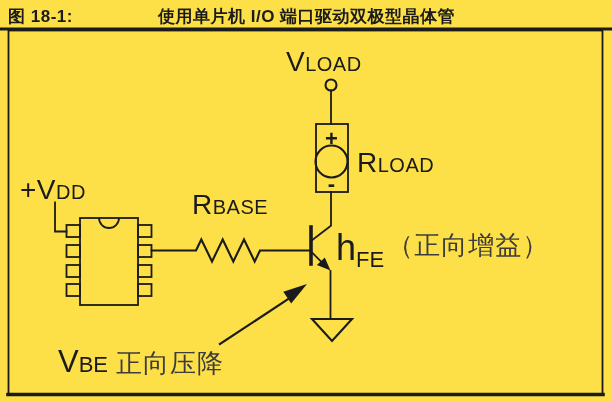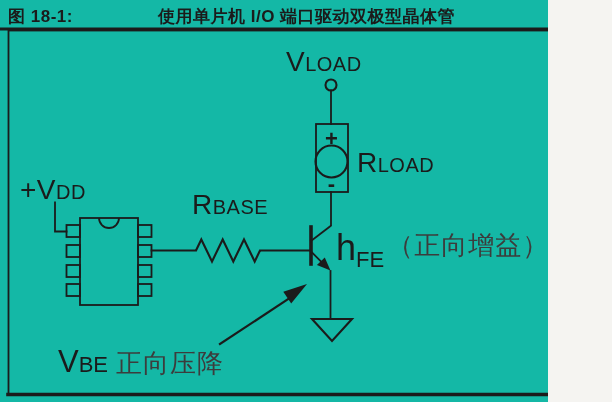--- a/index.html
+++ b/index.html
@@ -3,23 +3,23 @@
 <meta charset="utf-8">
 <style>
   html, body {
     margin: 0;
     padding: 0;
     background: #f5f4f1;
     font-family: "Liberation Sans", sans-serif;
   }
   .screen {
     position: relative;
-    width: 548px;
+    width: 612px;
     height: 402px;
-    background: #14b8a6;
+    background: #fde047;
     overflow: hidden;
   }
   svg { position: absolute; inset: 0; display: block; }
 
   
   .wire   { stroke: #1b1b1b; stroke-width: 1.8; fill: none; stroke-linecap: square; }
   .thick  { stroke-width: 3.6; }
   .shape  { stroke: #1b1b1b; stroke-width: 1.8; fill: none; }
   .shape2 { stroke: #1b1b1b; stroke-width: 2.1; fill: none; }
   .ink    { fill: #1b1b1b; stroke: none; }

